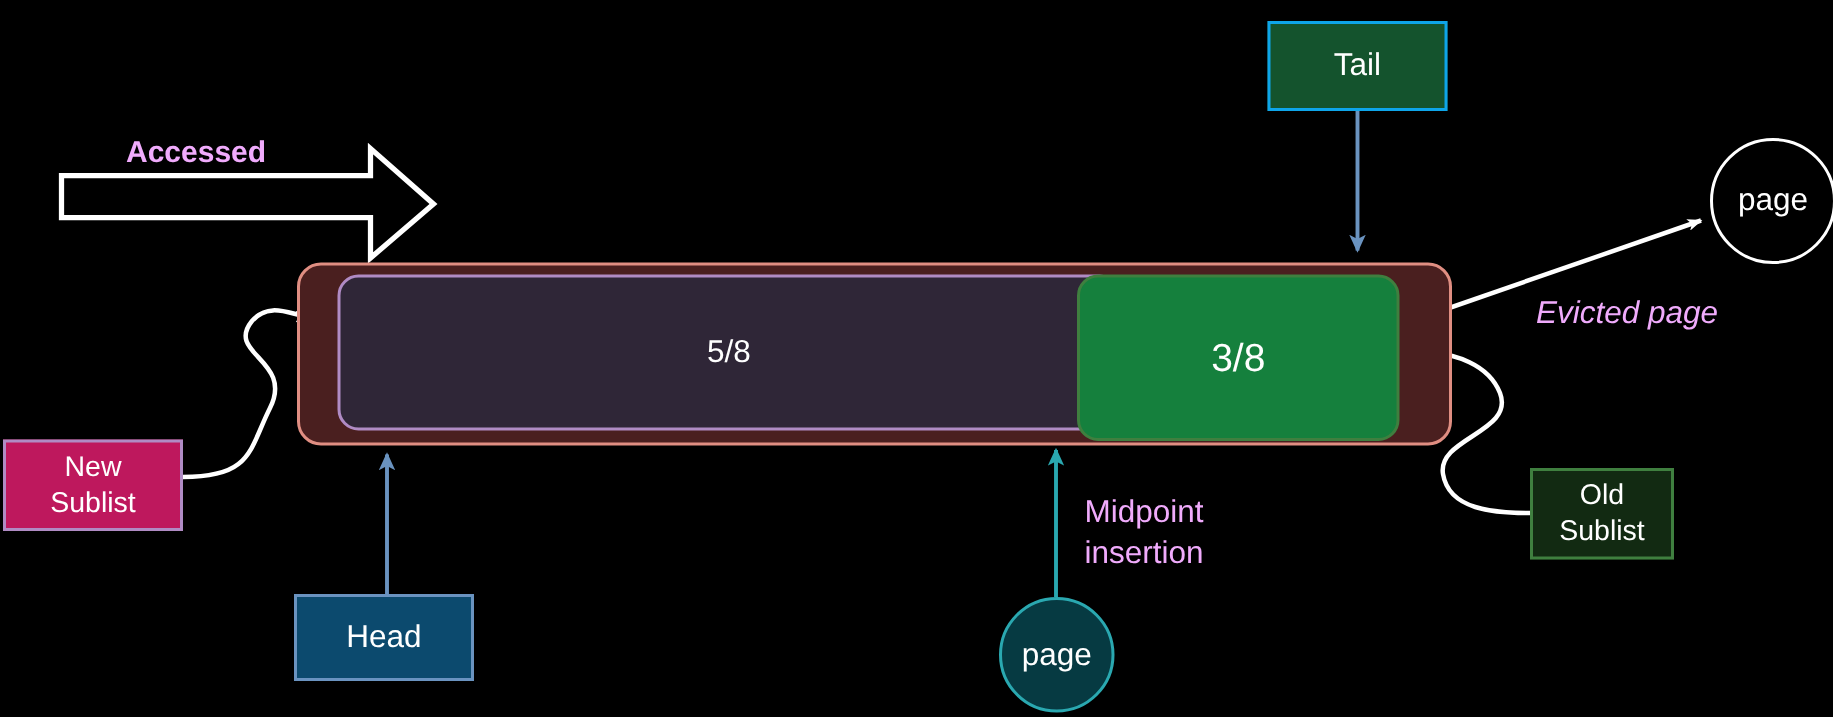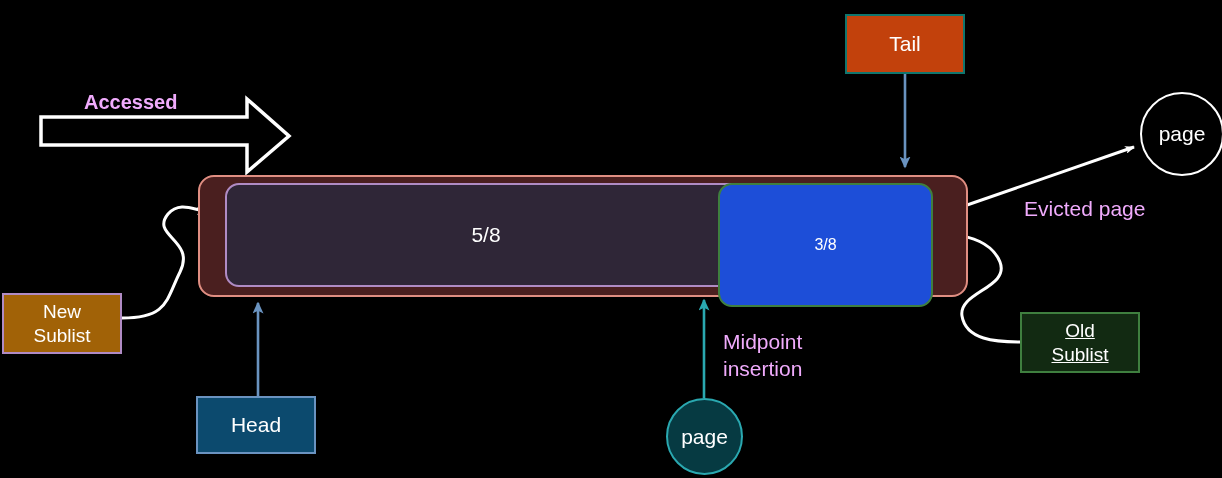--- a/index.html
+++ b/index.html
@@ -44,49 +44,48 @@
     left: 225px; top: 183px;
     width: 522px; height: 104px;
     background: #2f2637;
     border: 2px solid #b08bc4;
     border-radius: 14px;
     font-size: 21px;
   }
   
   #old-sublist-region {
     left: 718px; top: 183px;
-    width: 215px; height: 124px;
-    background: #1d4ed8;
+    width: 215px; height: 111px;
+    background: #15803d;
     border: 2px solid #3f7f3f;
     border-radius: 14px;
-    font-size: 16px;
+    font-size: 26px;
   }
   
   #new-sublist-legend {
     left: 2px; top: 293px;
     width: 120px; height: 61px;
-    background: #a16207;
+    background: #be185d;
     border: 2px solid #b08bc4;
     font-size: 19px;
     flex-direction: column;
   }
   #old-sublist-legend {
     left: 1020px; top: 312px;
-    width: 120px; height: 61px;
+    width: 96px; height: 61px;
     background: #122a12;
     border: 2px solid #3f7f3f;
     font-size: 19px;
     flex-direction: column;
-    text-decoration: underline;
   }
   #tail-box {
     left: 845px; top: 14px;
     width: 120px; height: 60px;
-    background: #c2410c;
-    border: 2px solid #0f766e;
+    background: #14532d;
+    border: 2px solid #0ea5e9;
     font-size: 21px;
   }
   #head-box {
     left: 196px; top: 396px;
     width: 120px; height: 58px;
     background: #0c4a6e;
     border: 2px solid #6a93c0;
     font-size: 21px;
   }
   
@@ -114,21 +113,21 @@
   }
   
   .plain-label {
     position: absolute;
     color: #f0abfc;
     font-size: 21px;
     line-height: 1.3;
     white-space: pre-line;
   }
   #accessed-label { left: 84px; top: 89px; font-weight: bold; font-size: 20px; }
-  #evicted-page-label { left: 1024px; top: 195px; }
+  #evicted-page-label { left: 1024px; top: 195px; font-style: italic; }
   #midpoint-label { left: 723px; top: 328px; }
 </style>
 </head>
 <body>
 
 <div id="canvas">
 
   <svg id="vector-layer" viewBox="0 0 1222 478">
     <defs>
       <marker id="ah-white" markerWidth="10" markerHeight="8" refX="9" refY="4" orient="auto" markerUnits="userSpaceOnUse">

